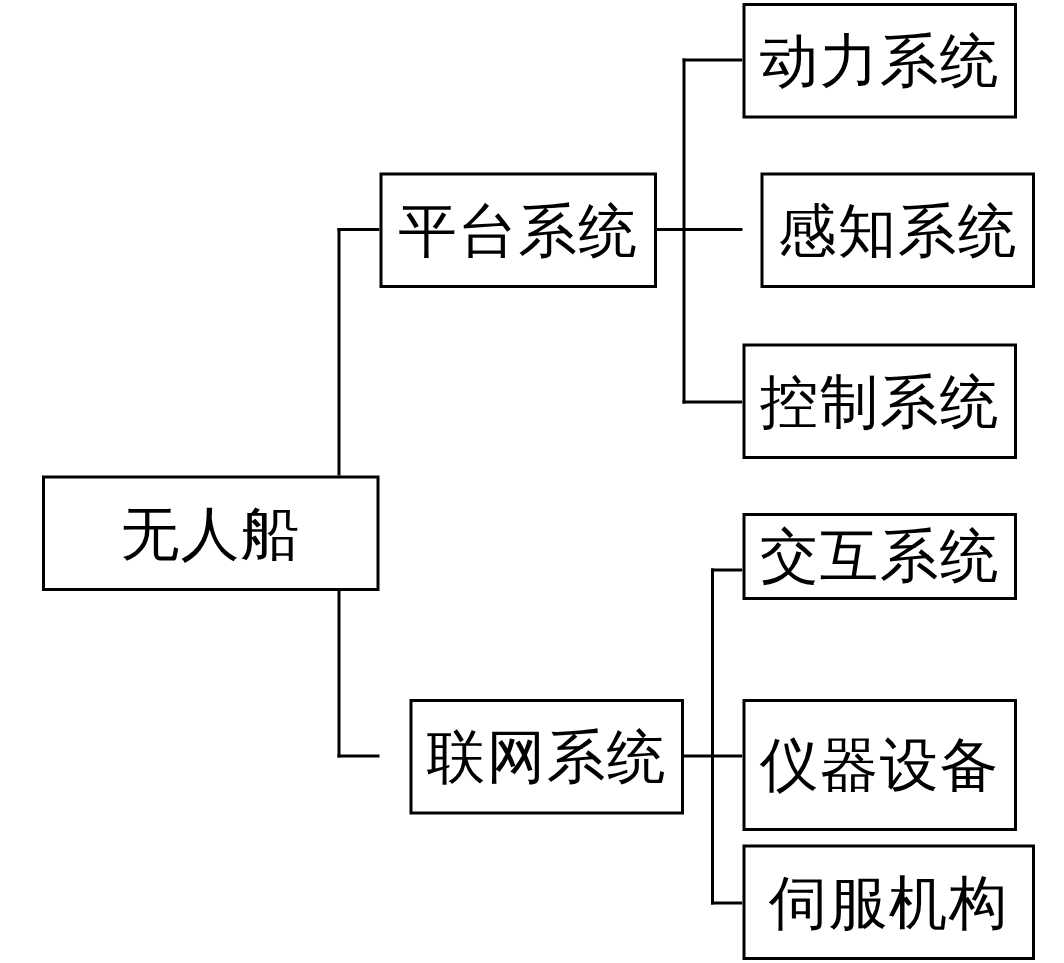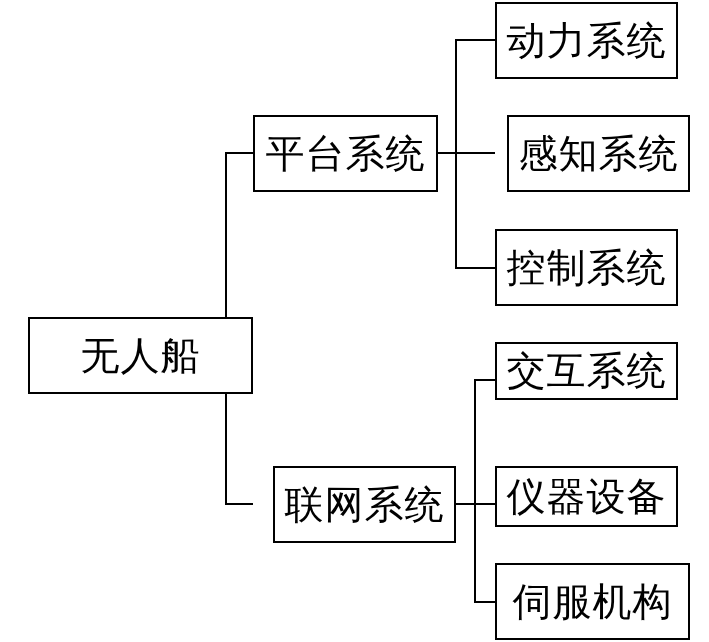--- a/index.html
+++ b/index.html
@@ -36,21 +36,21 @@
   }
 
   
   #node-root        { left: 28px;  top: 297px; width: 225px; height: 77px; margin-top: 20px; }
   #node-platform    { left: 253px; top: 115px; width: 185px; height: 77px; }
   #node-network     { left: 253px; top: 466px; width: 183px; height: 77px; margin-left: 20px; }
   #node-power       { left: 495px; top: 2px;   width: 183px; height: 77px; }
   #node-perception  { left: 507px; top: 115px; width: 183px; height: 77px; }
   #node-control     { left: 495px; top: 229px; width: 183px; height: 77px; }
   #node-interaction { left: 495px; top: 342px; width: 183px; height: 58px; }
-  #node-instrument  { left: 495px; top: 466px; width: 183px; height: 61px; }
+  #node-instrument  { left: 495px; top: 466px; width: 183px; height: 88px; }
   #node-servo       { left: 495px; top: 563px; width: 195px; height: 77px; }
 
   
   #stub-root            { left: 213px; top: 333px; width: 14px;  height: 2px; }
   #trunk-a              { left: 225px; top: 152px; width: 2px;   height: 353px; }
   #branch-platform      { left: 225px; top: 152px; width: 28px;  height: 2px; }
   #branch-network       { left: 225px; top: 503px; width: 28px;  height: 2px; }
   #line-platform-mid    { left: 438px; top: 152px; width: 57px;  height: 2px; }
   #trunk-b              { left: 455px; top: 39px;  width: 2px;   height: 230px; }
   #branch-power         { left: 455px; top: 39px;  width: 40px;  height: 2px; }

